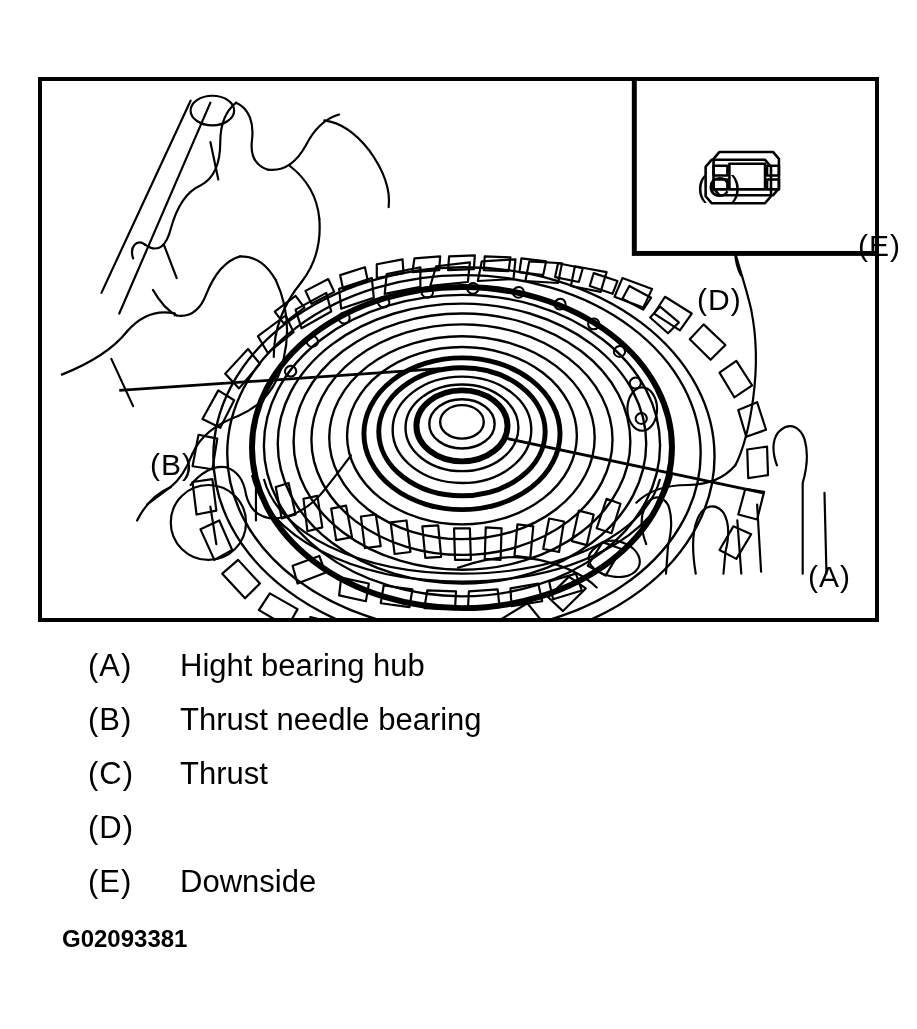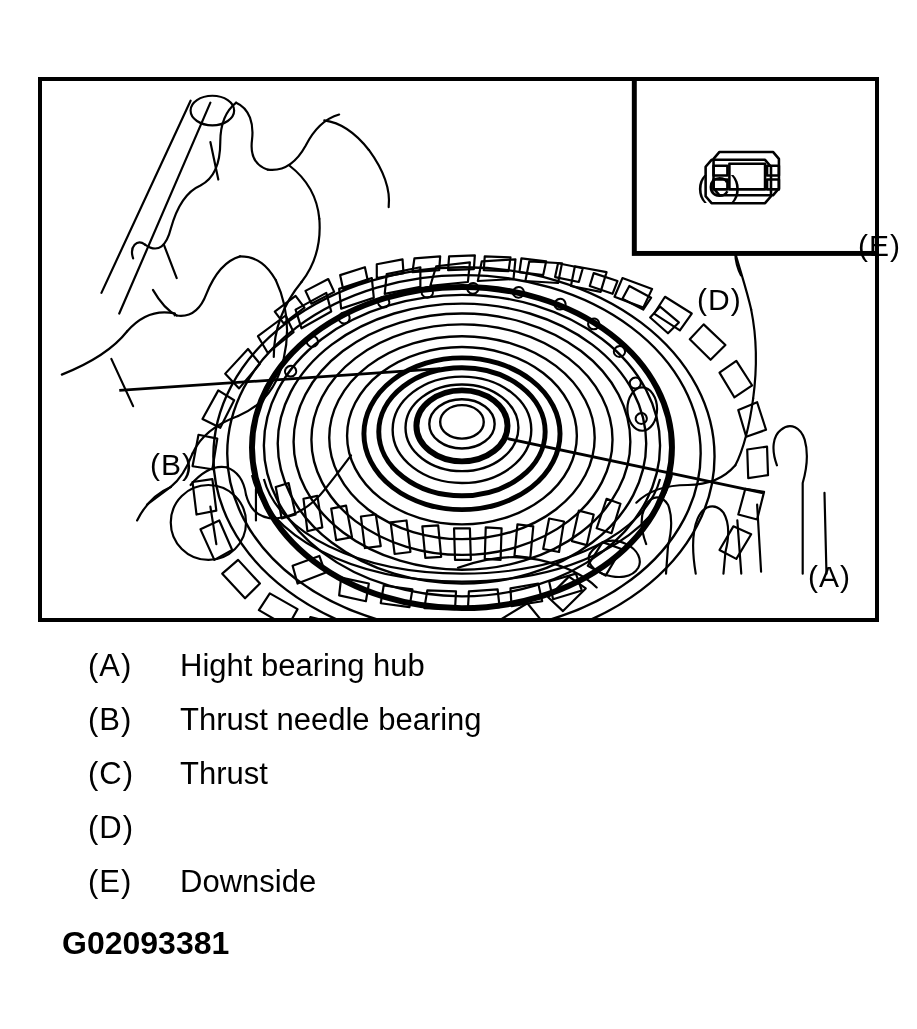--- a/index.html
+++ b/index.html
@@ -75,21 +75,21 @@
   }
   .legend-text {
     font-size: 31px;
     line-height: 1;
     white-space: nowrap;
   }
   .figure-id {
     position: absolute;
     left: 62px;
     top: 925px;
-    font-size: 32px;
+    font-size: 24px;
     font-weight: bold;
     letter-spacing: 0px;
     white-space: nowrap;
   }
 </style>
 </head>
 <body>
 
 <div id="figure-root">
 

